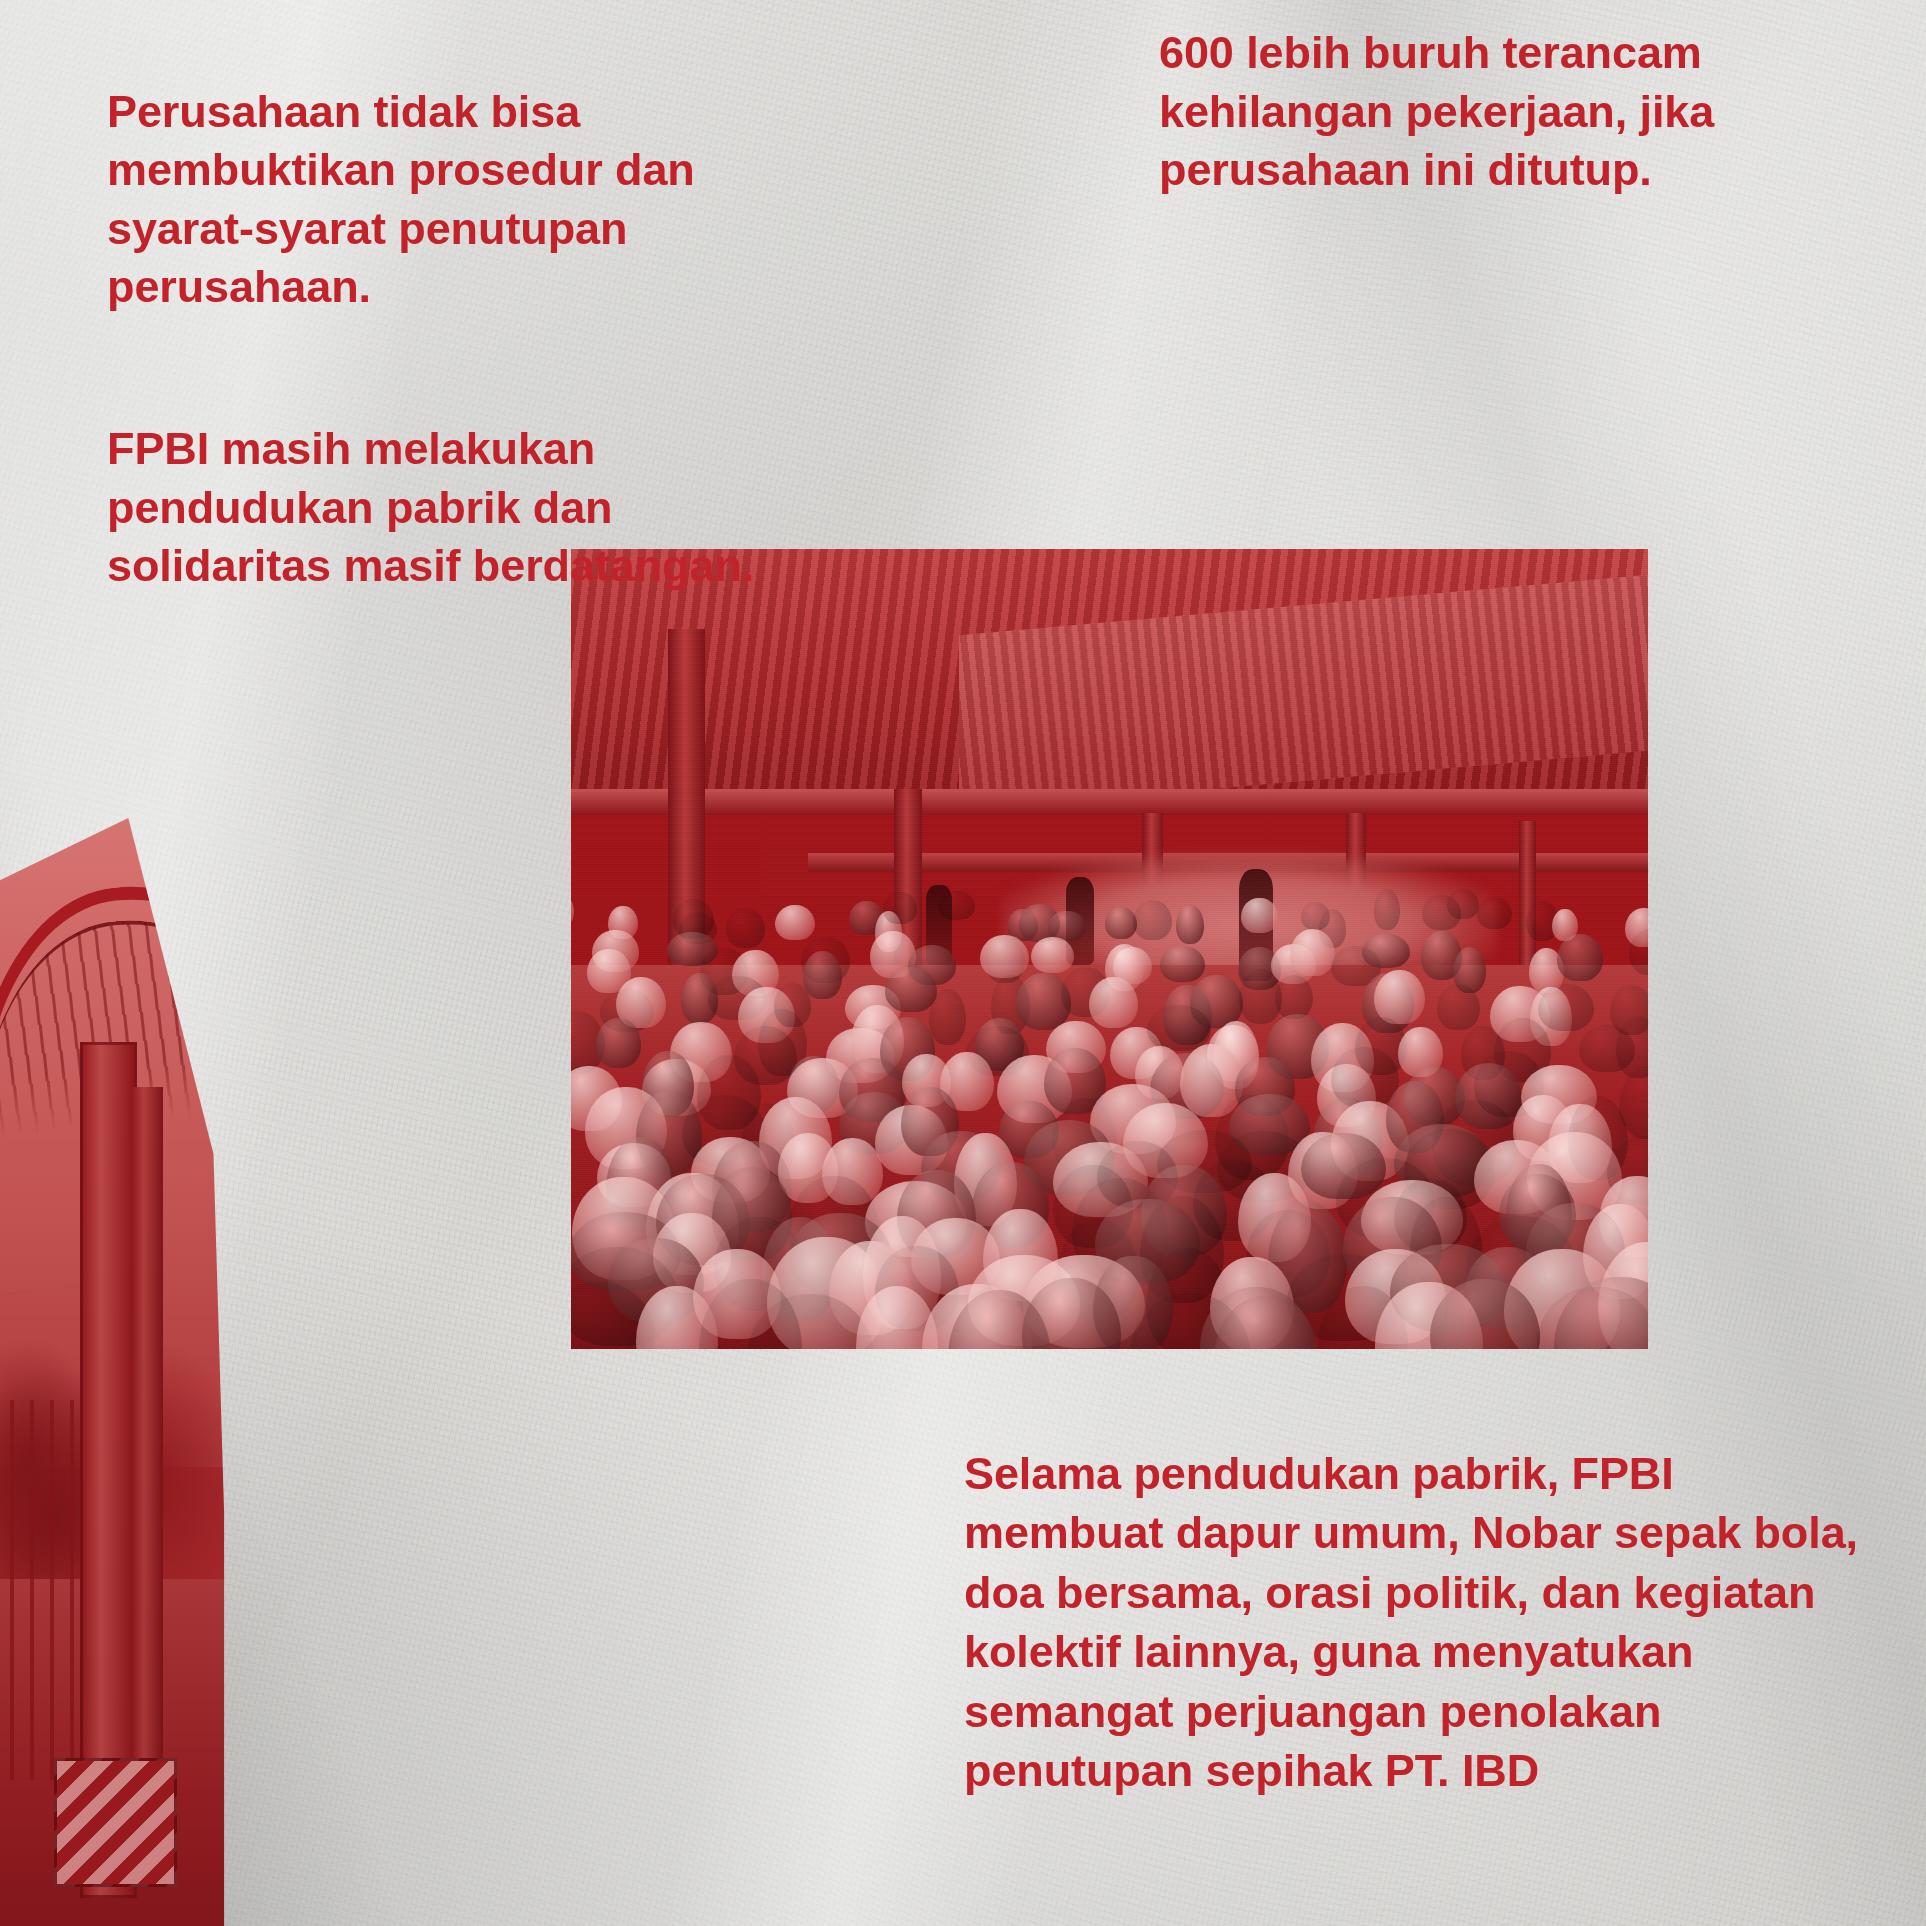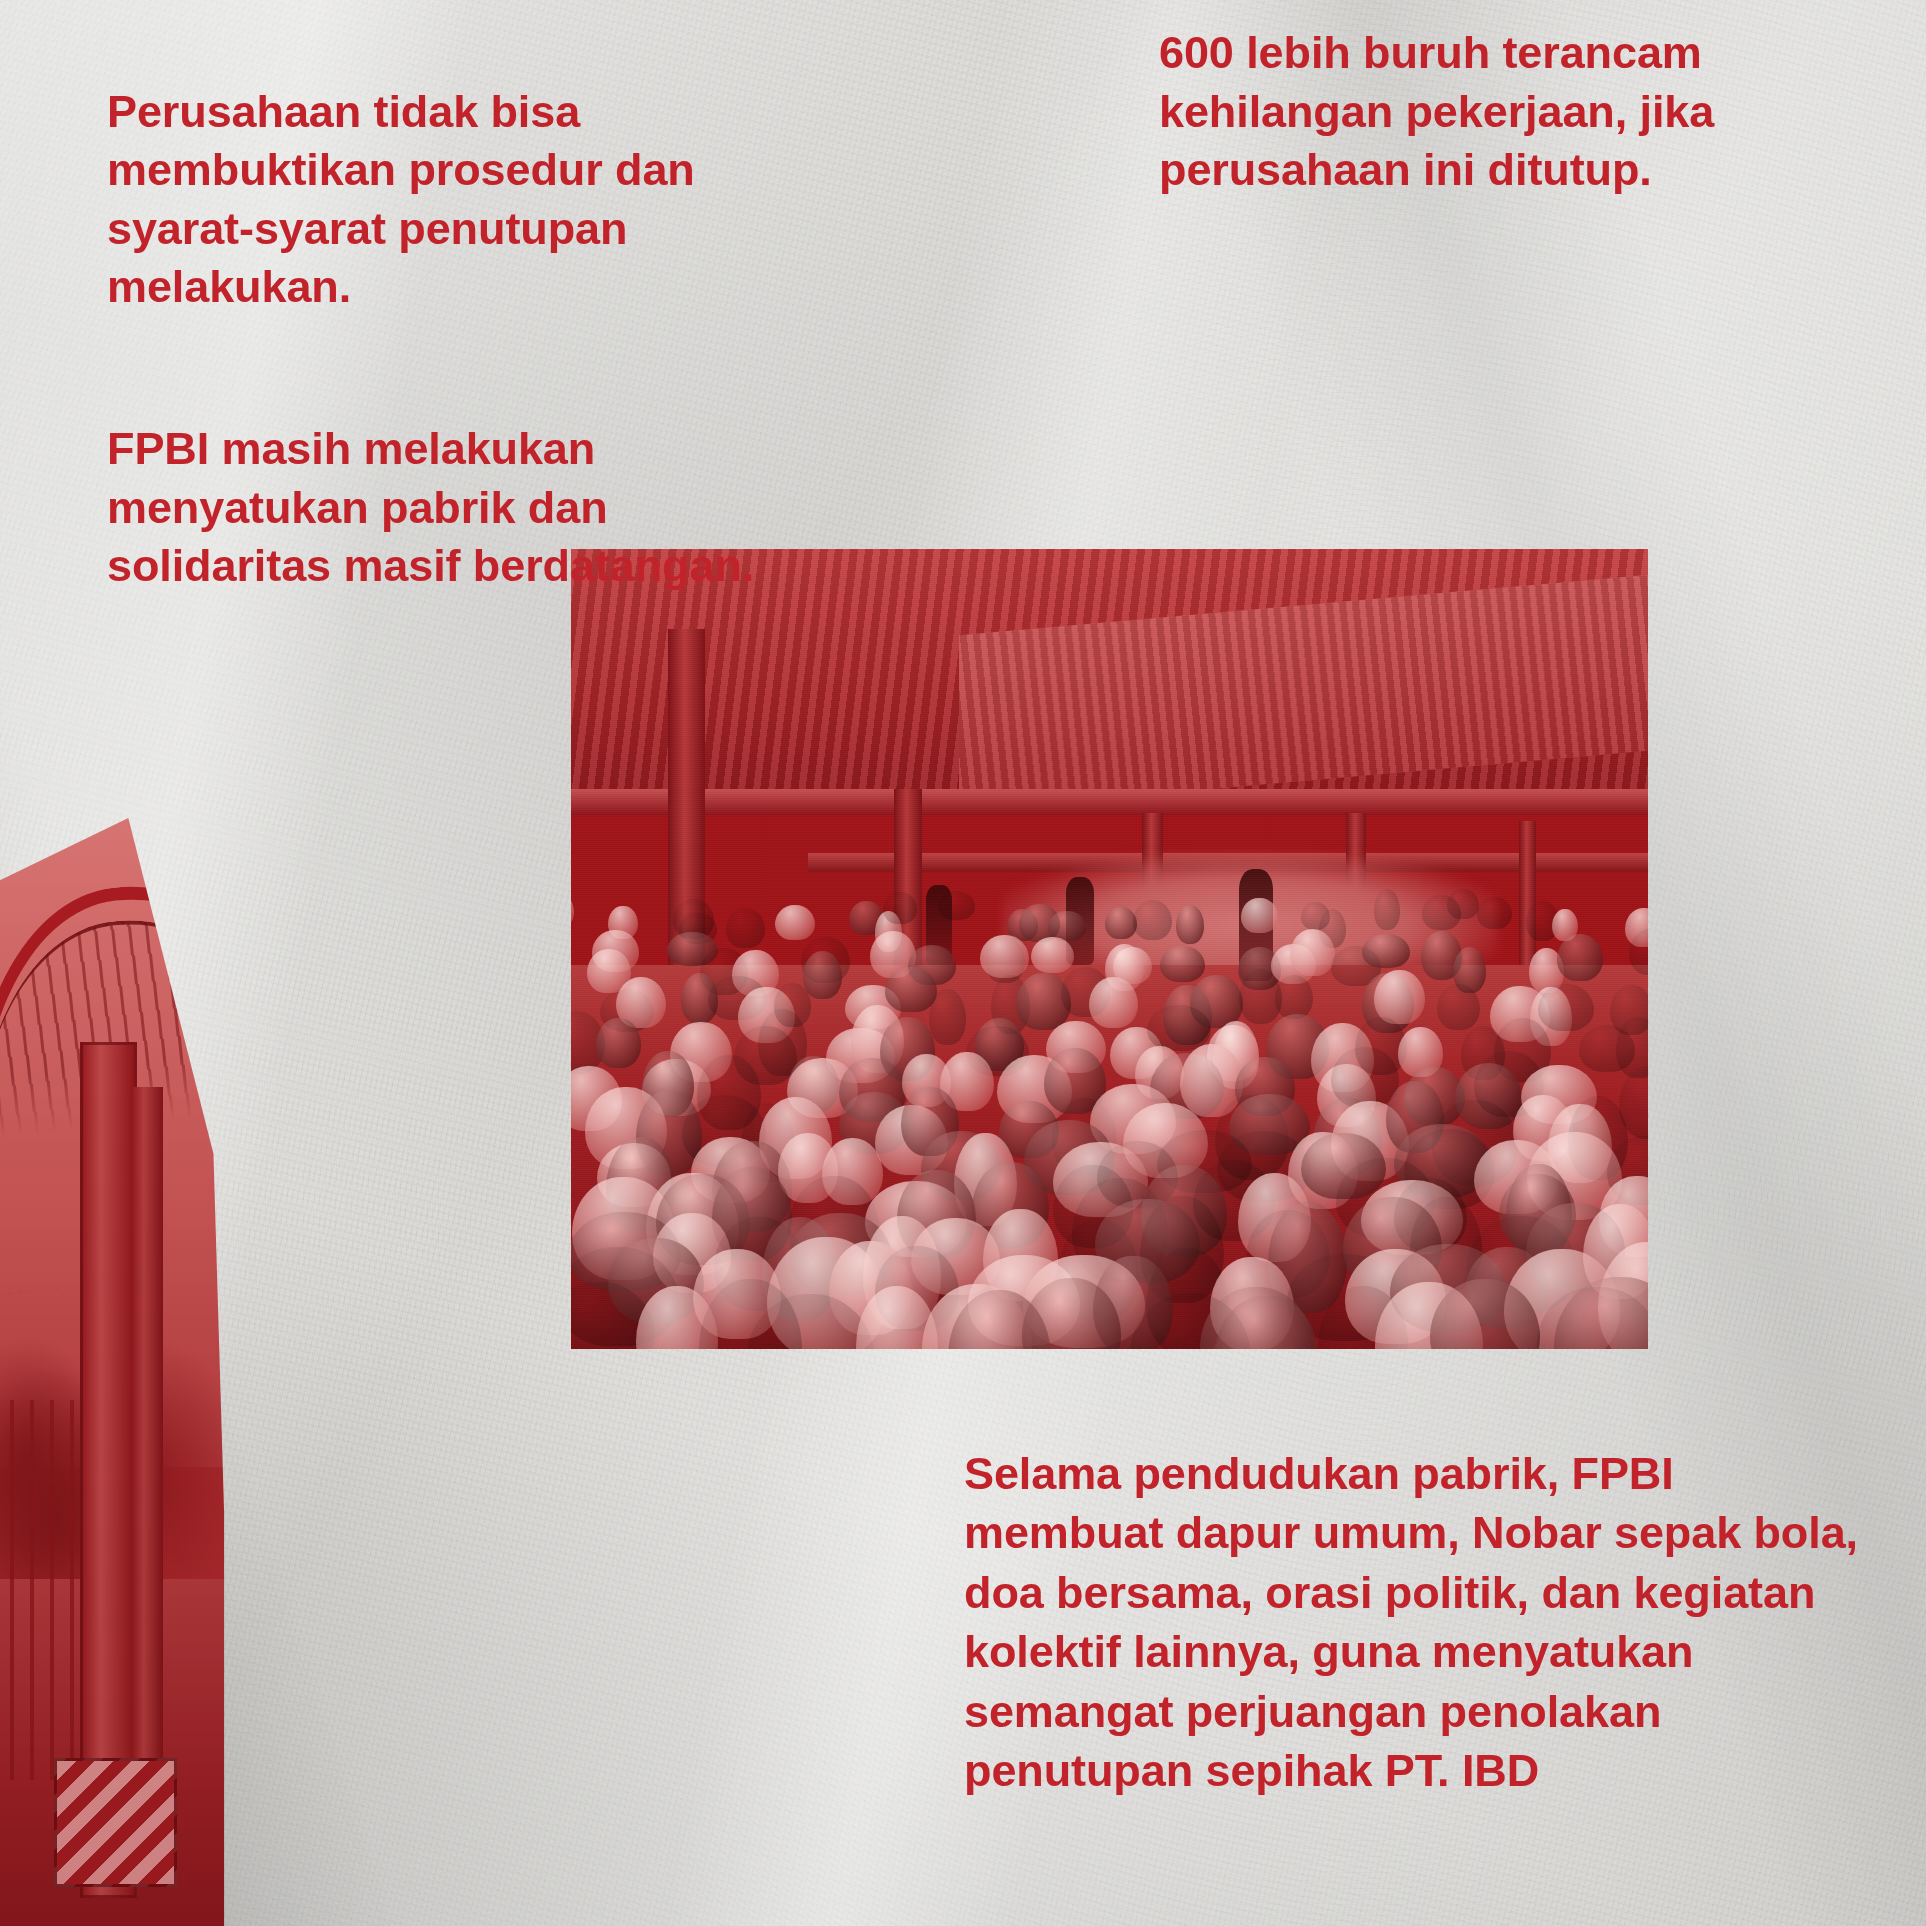--- a/index.html
+++ b/index.html
@@ -487,22 +487,22 @@
           <div class="person dark" style="left: 79.79%; top: 91.25%; width: 10.22%; height: 13.26%; z-index: 20;"></div>
           <div class="person" style="left: 89.73%; top: 92.27%; width: 11.22%; height: 12.8%; z-index: 20;"></div>
           <div class="person dark" style="left: 91.24%; top: 90.97%; width: 12.26%; height: 15.89%; z-index: 20;"></div>
         </div>
       <div class="photo-tint"></div>
       <div class="photo-grain"></div>
     </div>
   </div>
 
   <div class="text-block" id="block-left">
-    <div class="para">Perusahaan tidak bisa membuktikan prosedur dan syarat-syarat penutupan melakukan.</div>
-    <div class="para">FPBI masih melakukan menyatukan pabrik dan solidaritas masif berdatangan.</div>
+    <div class="para">Perusahaan tidak bisa membuktikan prosedur dan syarat-syarat penutupan perusahaan.</div>
+    <div class="para">FPBI masih melakukan pendudukan pabrik dan solidaritas masif berdatangan.</div>
   </div>
 
   <div class="text-block" id="block-topright">600 lebih buruh terancam kehilangan pekerjaan, jika perusahaan ini ditutup.</div>
 
   <div class="text-block" id="block-bottomright">Selama pendudukan pabrik, FPBI membuat dapur umum, Nobar sepak bola, doa bersama, orasi politik, dan kegiatan kolektif lainnya, guna menyatukan semangat perjuangan penolakan penutupan sepihak PT. IBD</div>
 
 </div>
 
 
 </body></html>

